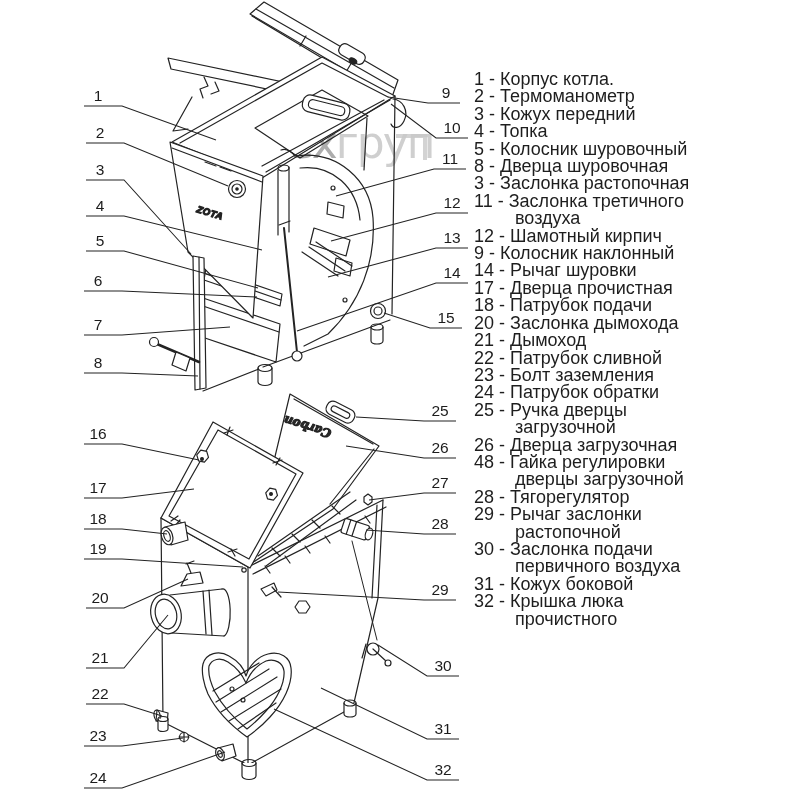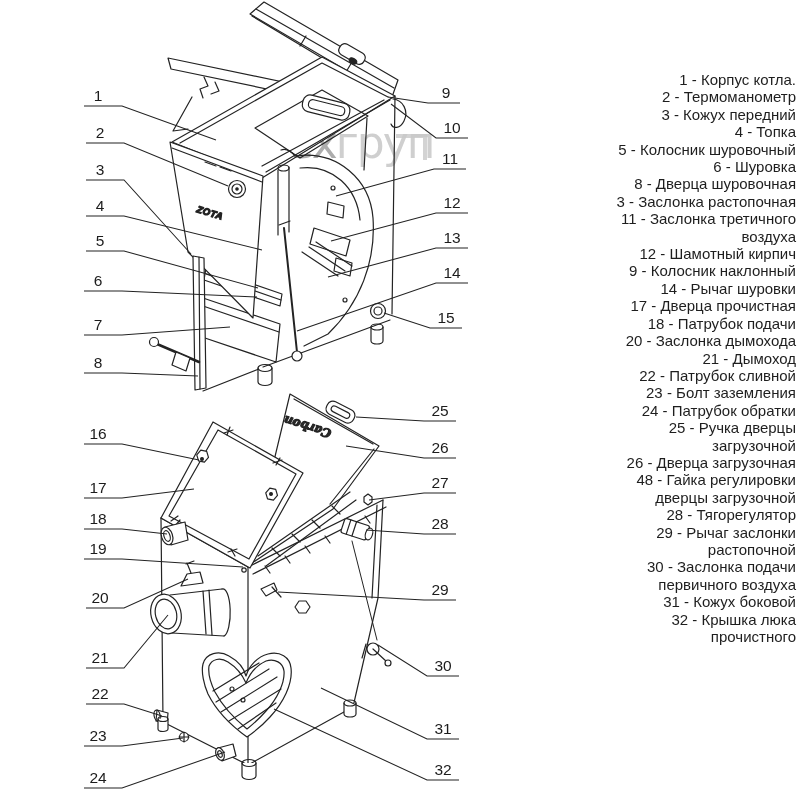--- a/index.html
+++ b/index.html
@@ -1,20 +1,20 @@
 <!DOCTYPE html>
 <html><head>
 <meta charset="utf-8">
 <style>
   html,body{margin:0;padding:0;background:#fff;}
   .page{position:relative;width:800px;height:800px;background:#fff;overflow:hidden;
         font-family:"Liberation Sans",sans-serif;}
   .figure-svg{position:absolute;left:0;top:0;}
   .legend{position:absolute;left:474px;top:71px;width:322px;color:#1e1e1e;
-          font-size:15px;line-height:17.4px;text-align:right;}
+          font-size:18px;line-height:17.4px;}
   .legend-row{white-space:pre-line;padding-left:41px;text-indent:-41px;}
   .callout-leaders polyline{fill:none;stroke:#232323;stroke-width:1.05;}
   .callout-numbers text{font-family:"Liberation Sans",sans-serif;font-size:15.5px;
           fill:#1c1c1c;}
   .art{stroke:#232323;fill:none;stroke-width:1.2;stroke-linejoin:round;stroke-linecap:round;}
   .wm-text{font-family:"DejaVu Sans",sans-serif;font-size:44px;letter-spacing:-2px;opacity:.72;}
   .brand-upper{font:italic 700 9.5px "Liberation Sans",sans-serif;fill:#151515;letter-spacing:.5px;}
   .brand-lower{font:italic 600 12px "DejaVu Serif",serif;fill:#2a2a2a;}
 </style>
 </head>
@@ -279,21 +279,20 @@
         <text x="443" y="775" text-anchor="middle">32</text>
       </g>
   </svg>
 
   <div class="legend">
       <div class="legend-row">1 - Корпус котла.</div>
       <div class="legend-row">2 - Термоманометр</div>
       <div class="legend-row">3 - Кожух передний</div>
       <div class="legend-row">4 - Топка</div>
       <div class="legend-row">5 - Колосник шуровочный</div>
-      <div class="legend-row">6 - Шуровка</div>
       <div class="legend-row">8 - Дверца шуровочная</div>
       <div class="legend-row">3 - Заслонка растопочная</div>
       <div class="legend-row">11 - Заслонка третичного
 воздуха</div>
       <div class="legend-row">12 - Шамотный кирпич</div>
       <div class="legend-row">9 - Колосник наклонный</div>
       <div class="legend-row">14 - Рычаг шуровки</div>
       <div class="legend-row">17 - Дверца прочистная</div>
       <div class="legend-row">18 - Патрубок подачи</div>
       <div class="legend-row">20 - Заслонка дымохода</div>

